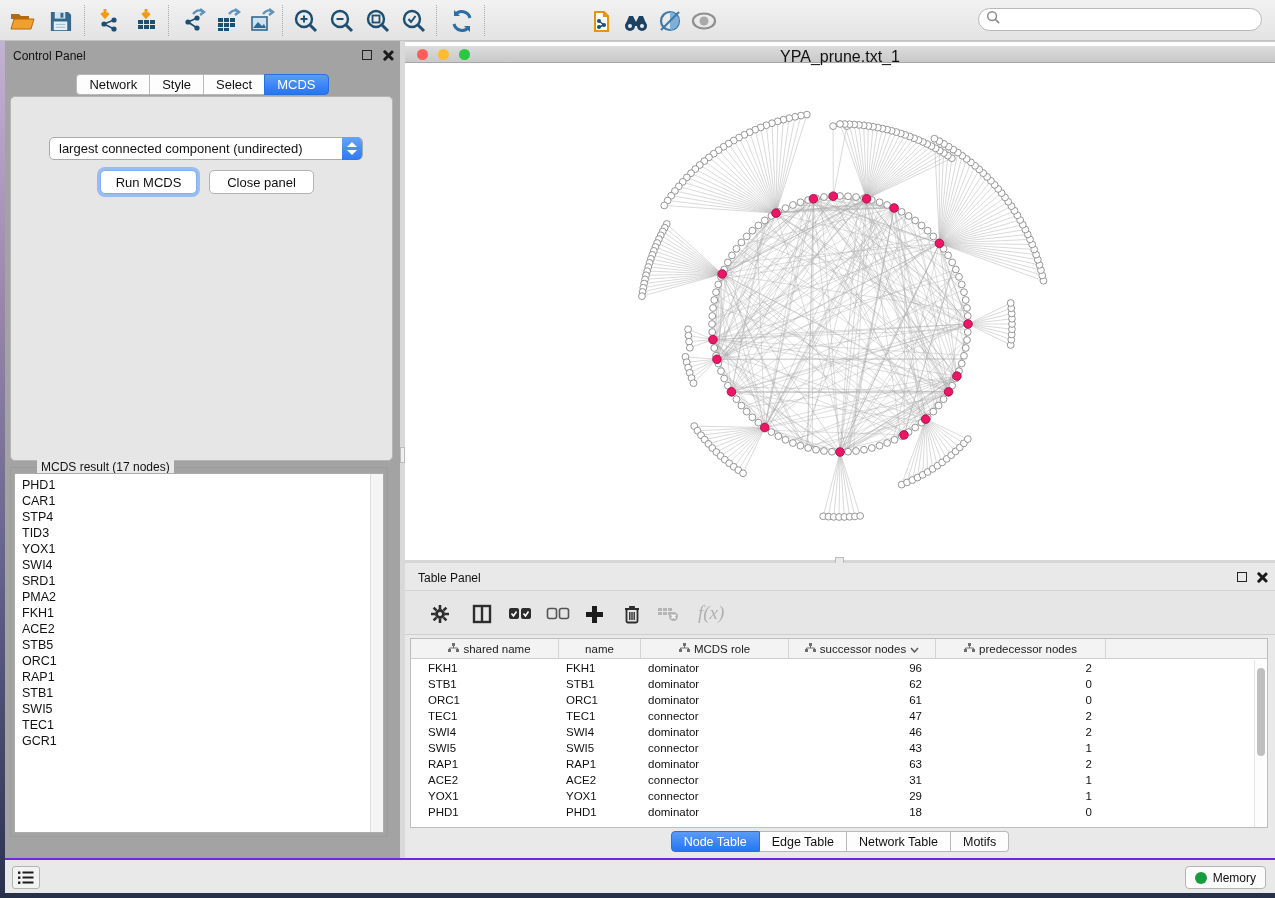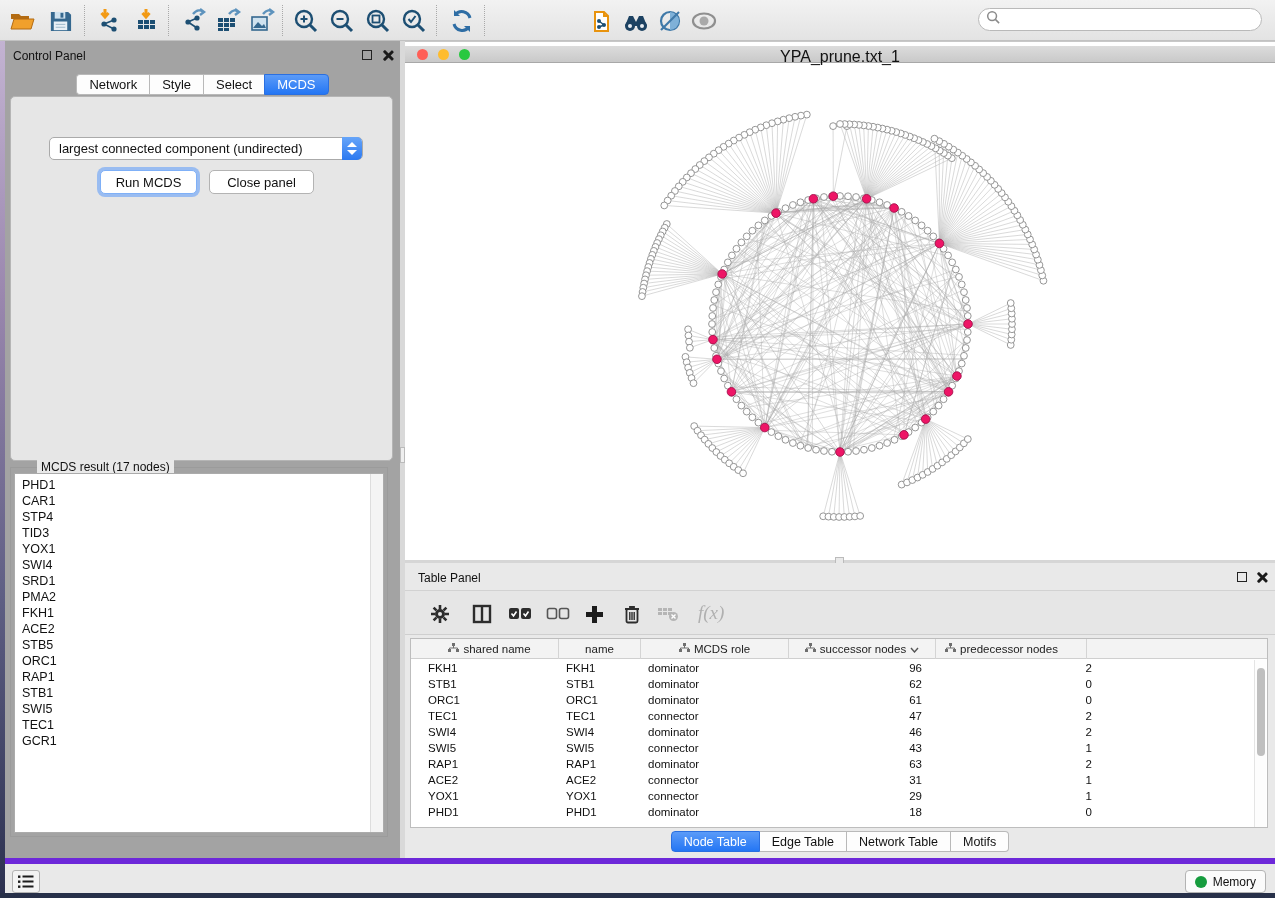--- a/index.html
+++ b/index.html
@@ -93,21 +93,21 @@
   #tbl-vscroll .thumb { position:absolute; left:2px; top:8px; width:8px; height:88px; background:#bfbfbf; border-radius:4px; }
 
   #tp-tabs { position:absolute; left:0; bottom:3px; width:870px; height:24px; display:flex; justify-content:center; }
   .tp-tab { height:21px; padding:2px 12px; font-size:12.5px; background:#fdfdfd; border:1px solid #b9b9b9; border-left:none;
     display:flex; align-items:center; color:#111; }
   .tp-tab:first-child { border-left:1px solid #b9b9b9; border-radius:4px 0 0 4px; }
   .tp-tab:last-child { border-radius:0 4px 4px 0; }
   .tp-tab.selected { background:linear-gradient(180deg,#5b9bf8,#2476f4); color:#fff; border-color:#2a6fe0; }
 
   
-  #status-bar { position:absolute; left:5px; top:858px; width:1270px; height:35px; background:#e9e9e9; border-top:6px solid #6d28d9; }
+  #status-bar { position:absolute; left:5px; top:858px; width:1270px; height:35px; background:#e9e9e9; border-top:2px solid #6d28d9; }
   #list-btn { position:absolute; left:7px; top:6px; width:28px; height:23px; background:#f3f3f3; border:1px solid #b3b3b3; border-radius:3px;
     display:flex; align-items:center; justify-content:center; }
   #memory-btn { position:absolute; right:9px; top:6px; height:23px; padding:0 9px; background:#fbfbfb; border:1px solid #b3b3b3; border-radius:4px;
     display:flex; align-items:center; gap:6px; font-size:12px; color:#111; }
   #memory-dot { width:12px; height:12px; border-radius:50%; background:#169c3e; }
 
   #bottom-strip { position:absolute; left:0; top:893px; width:1275px; height:5px;
     background:linear-gradient(90deg,#242b47,#2f3a5e 30%,#222841 60%,#2c3털 0%, #283050 100%); background-color:#273049; }
 </style>
 </head>
@@ -1171,21 +1171,21 @@
                   <rect x="0" y="6" width="3" height="3"></rect>
                   <rect x="8" y="6" width="3" height="3"></rect>
                 </g>
                 <path d="M5.5 3v2M1.5 6V5h8v1" stroke="#6e6e6e" fill="none"></path>
               </svg></span>
             <span>successor nodes</span>
             <span><svg width="9" height="6" viewBox="0 0 9 6">
                 <path d="M1 1l3.5 4L8 1" stroke="#555" stroke-width="1.4" fill="none"></path>
               </svg></span>
           </div>
-          <div class="th" style="left: 506px; width: 170px;">
+          <div class="th" style="left: 525px; width: 170px;">
             <span><svg width="11" height="10" viewBox="0 0 11 10">
                 <g fill="#6e6e6e">
                   <rect x="4" y="0" width="3" height="3"></rect>
                   <rect x="0" y="6" width="3" height="3"></rect>
                   <rect x="8" y="6" width="3" height="3"></rect>
                 </g>
                 <path d="M5.5 3v2M1.5 6V5h8v1" stroke="#6e6e6e" fill="none"></path>
               </svg></span>
             <span>predecessor nodes</span>
           </div>

